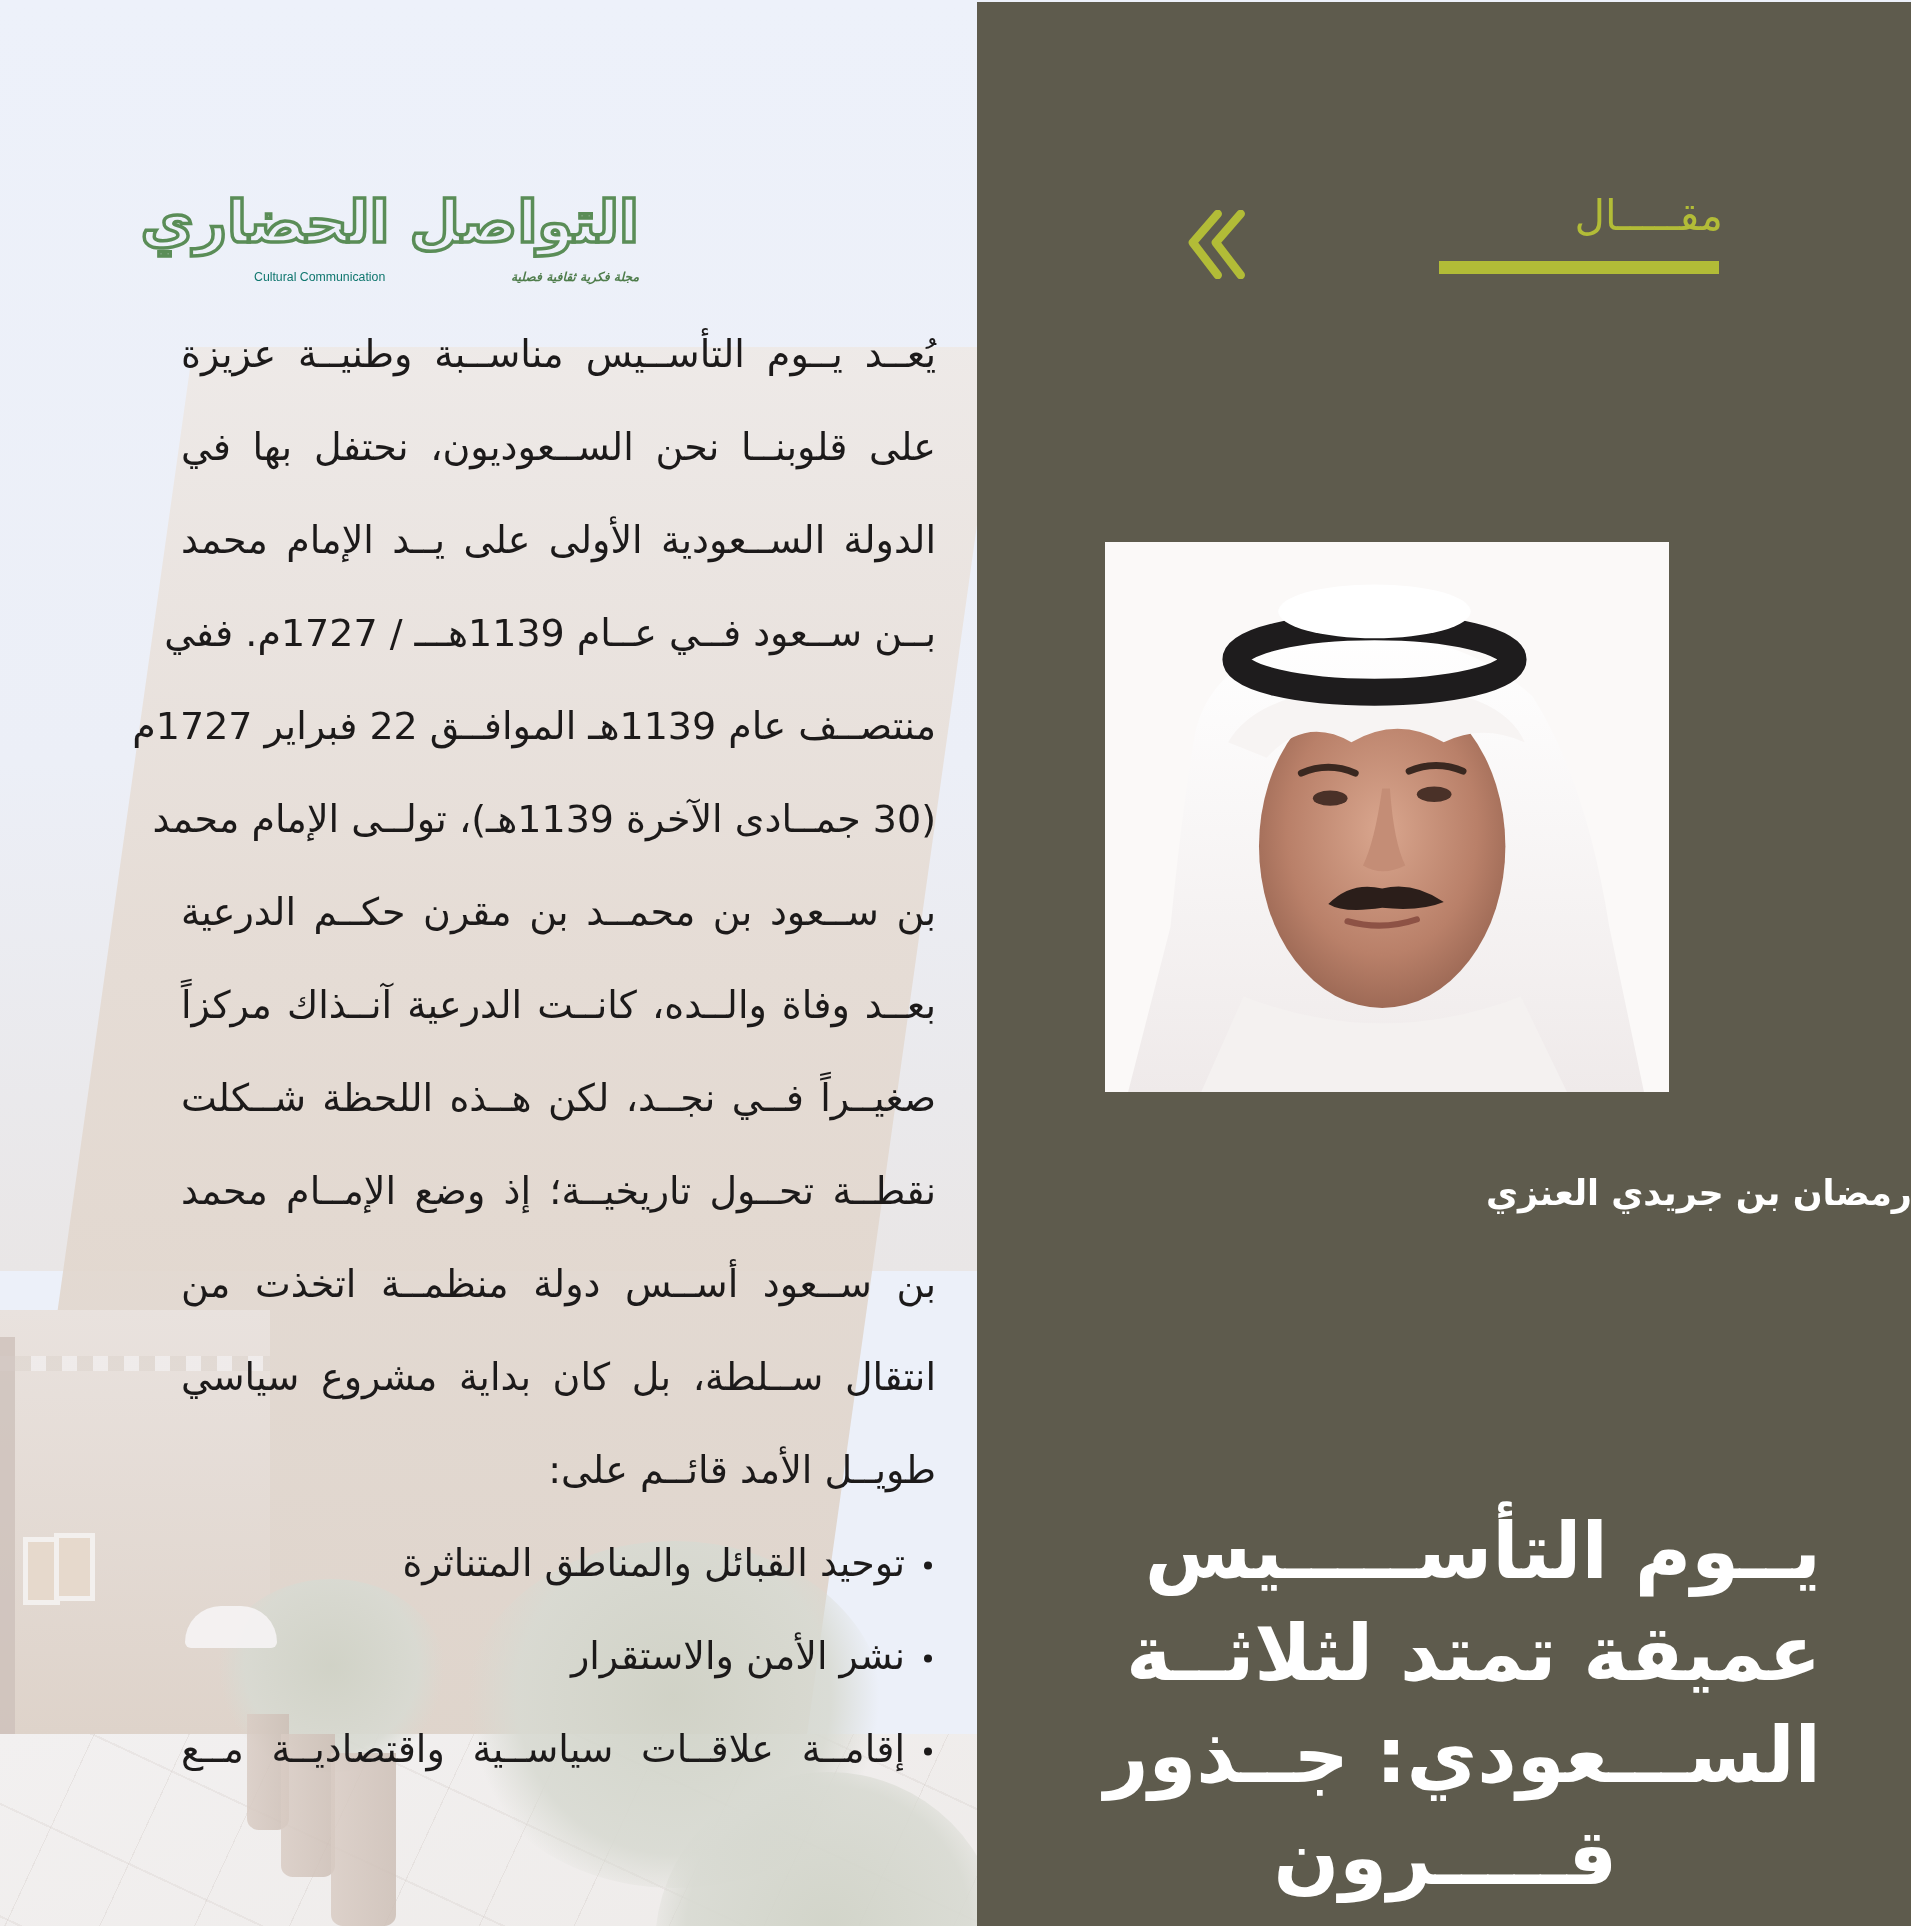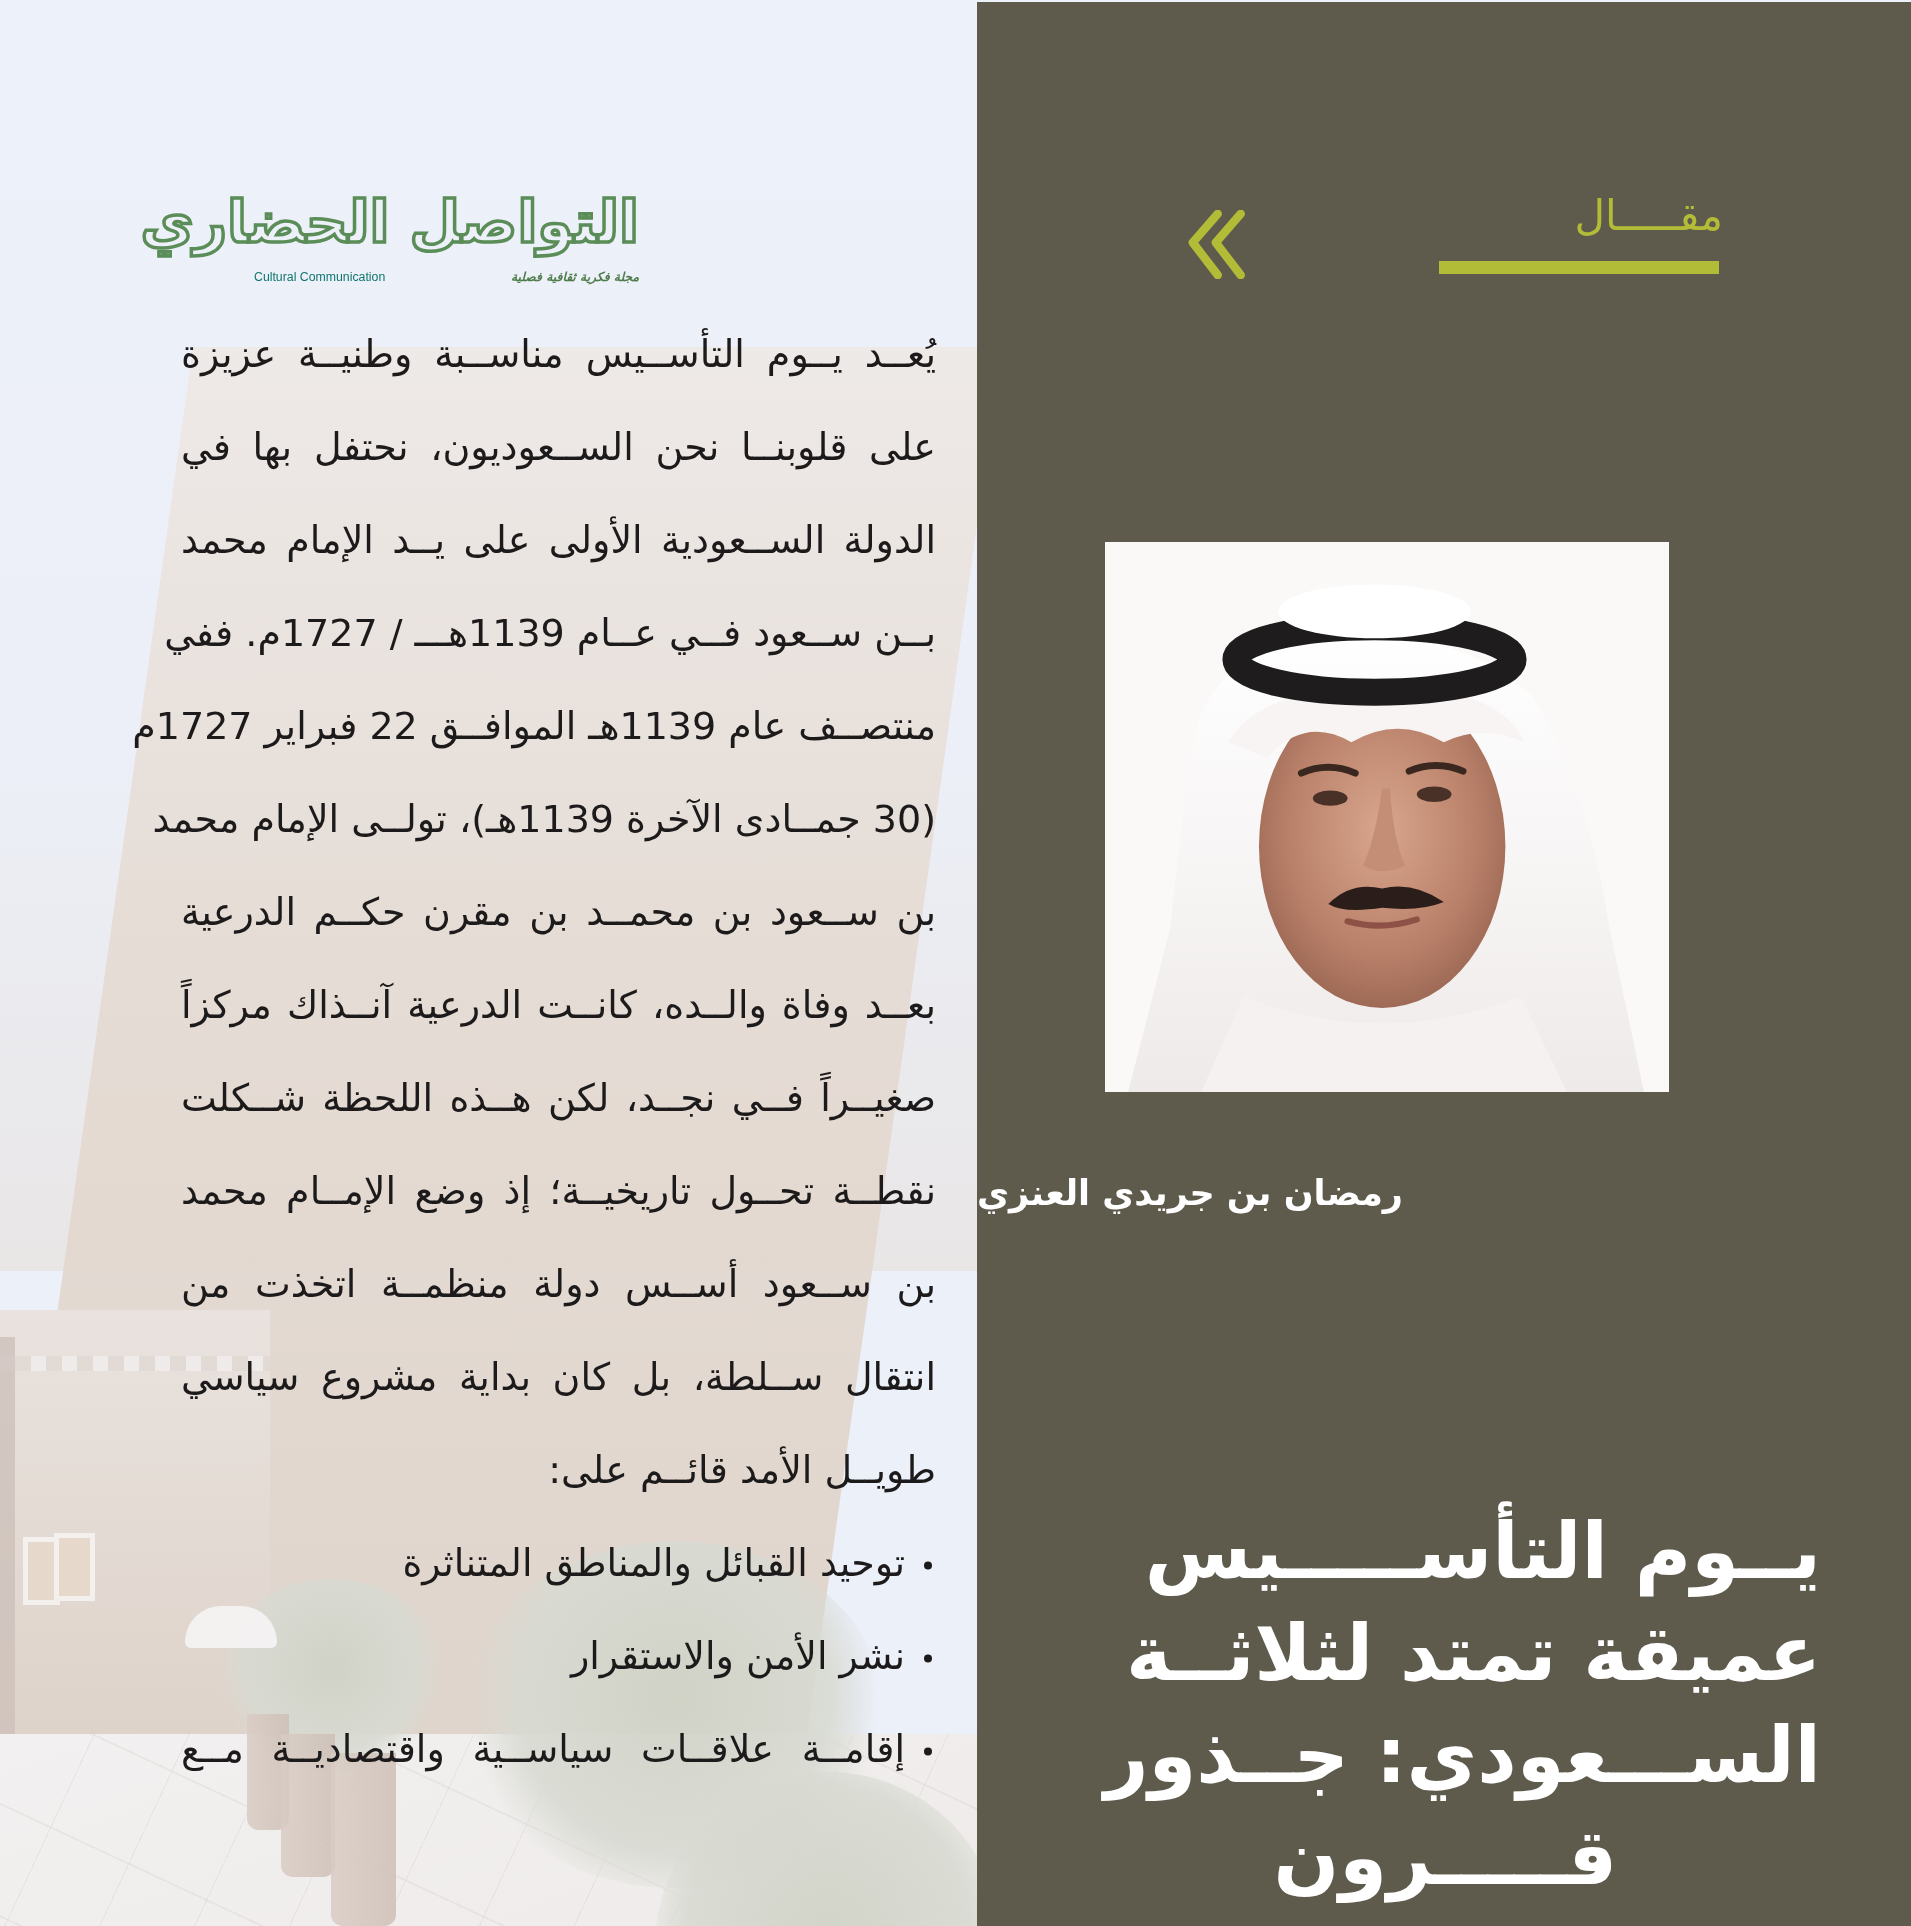--- a/index.html
+++ b/index.html
@@ -146,21 +146,21 @@
       height: 550px;
       background: #fbf9f8;
       overflow: hidden;
     }
 
     .author-name {
       position: absolute;
       left: 0;
       width: 935px;
       top: 1171px;
-      text-align: left;
+      text-align: right;
       color: #ffffff;
       font-size: 35px;
       font-weight: bold;
       font-family: "DejaVu Sans", sans-serif;
     }
 
     .article-title {
       position: absolute;
       left: 85px;
       width: 759px;

